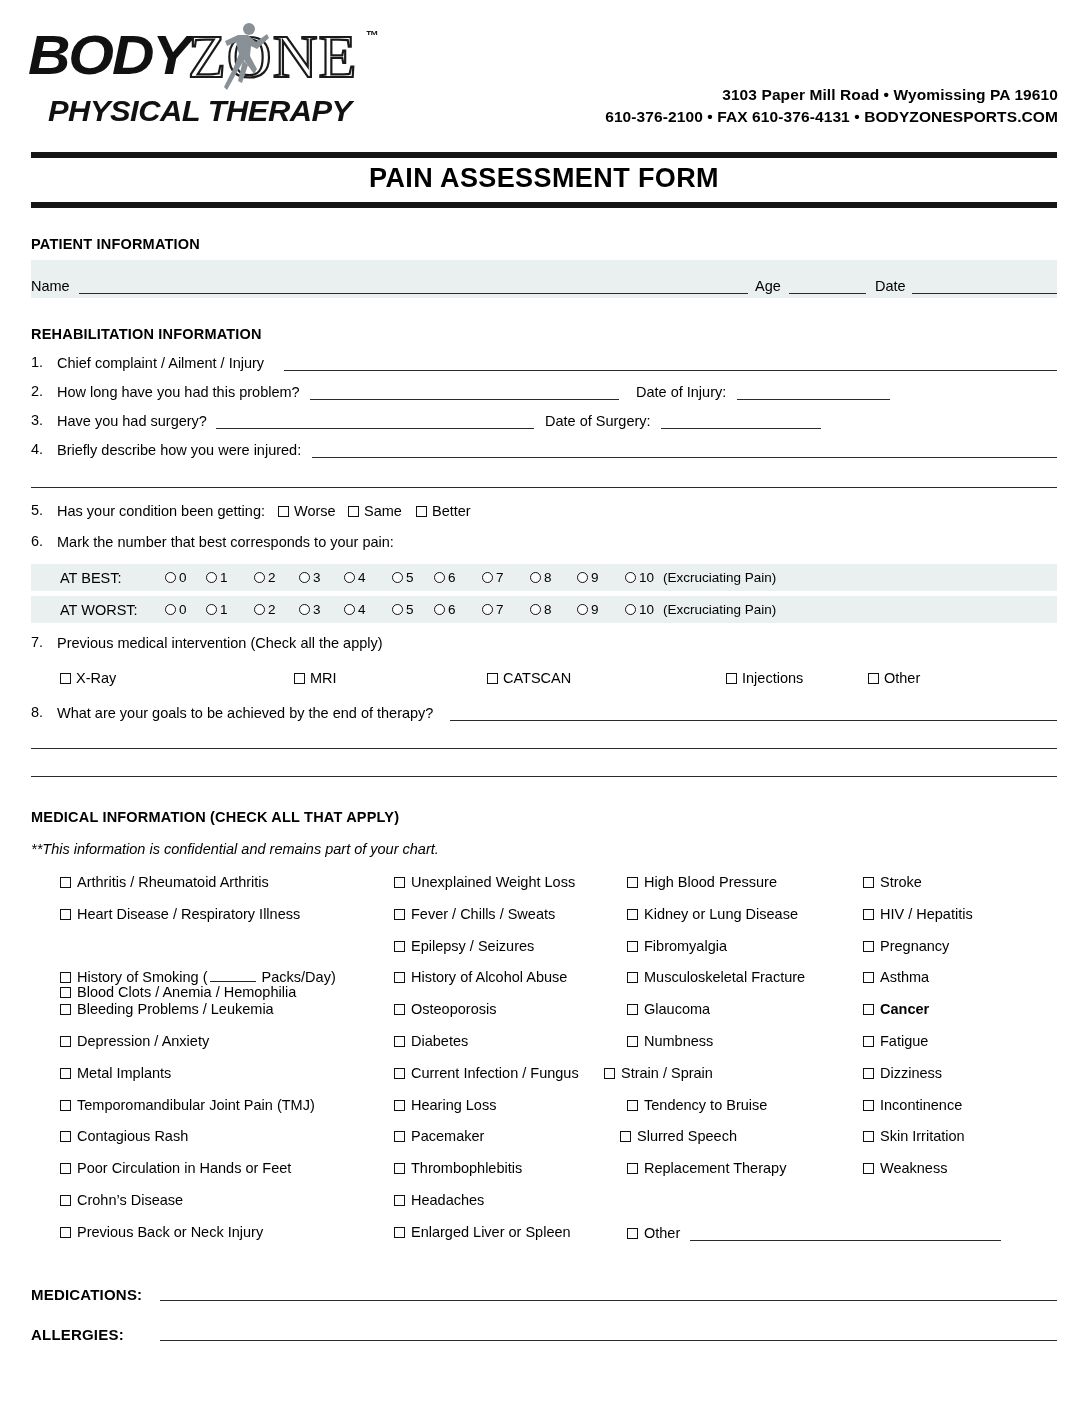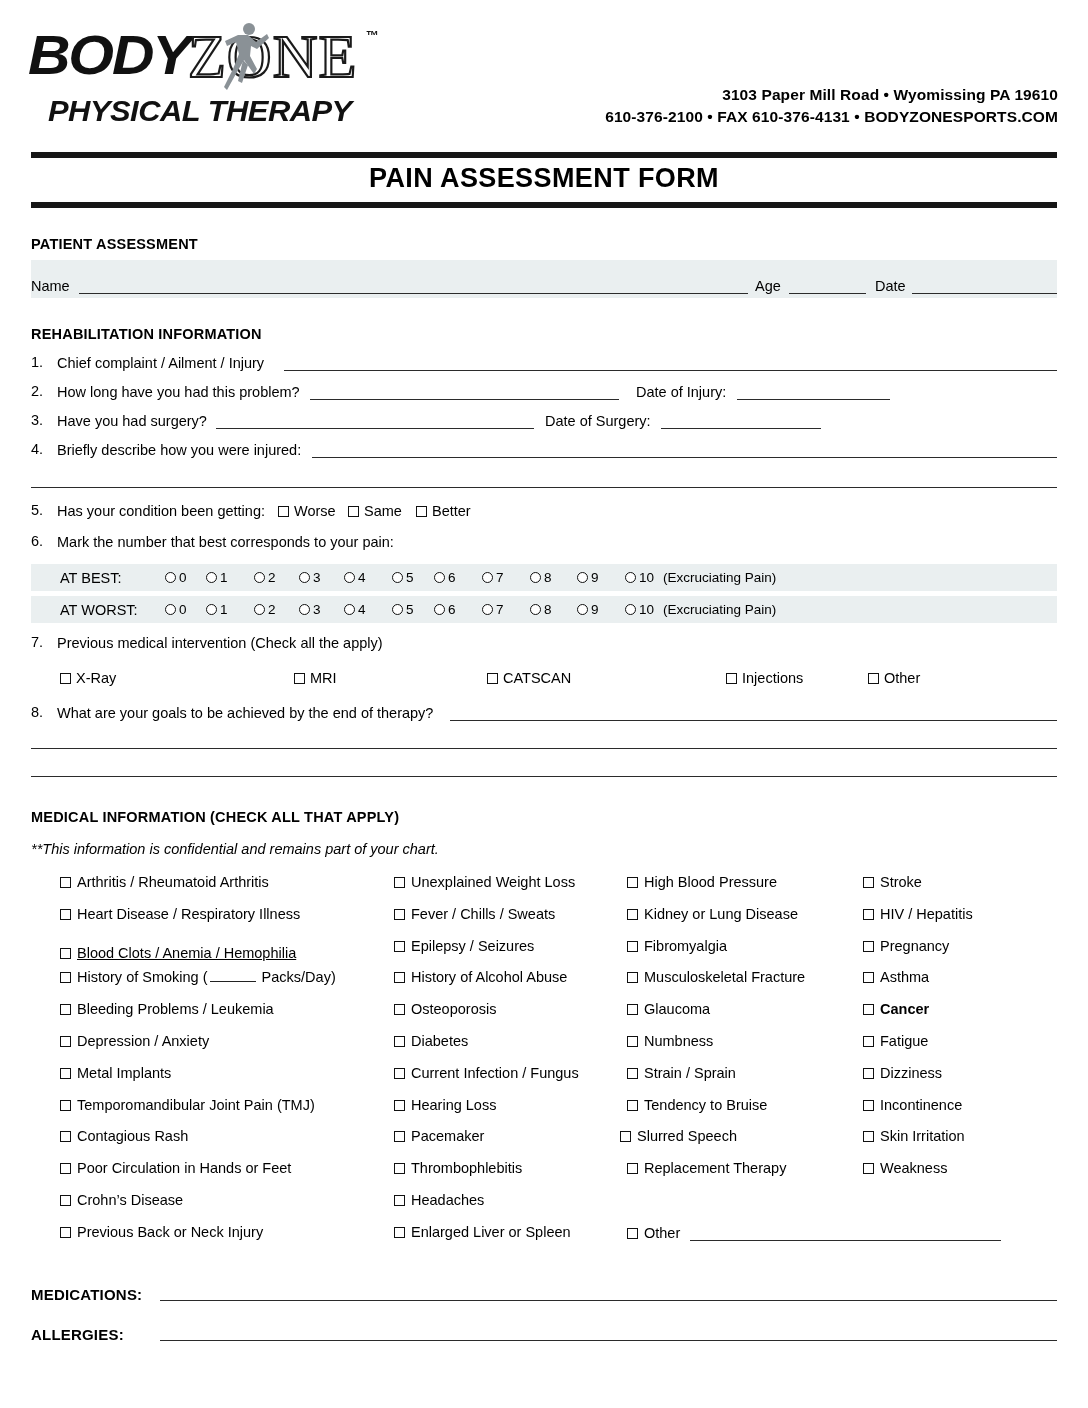--- a/index.html
+++ b/index.html
@@ -118,21 +118,21 @@
     <div class="addr">
       <div>3103 Paper Mill Road • Wyomissing PA 19610</div>
       <div>610-376-2100 • FAX 610-376-4131 • BODYZONESPORTS.COM</div>
     </div>
   </div>
 
   <div class="rule top"></div>
   <div class="form-title">PAIN ASSESSMENT FORM</div>
   <div class="rule bot"></div>
 
-  <div class="sect" style="left:31px;top:236px;">PATIENT ASSESSMENT</div>
+  <div class="sect" style="left:31px;top:236px;">PATIENT INFORMATION</div>
 
   <div class="band" style="left:31px;top:260px;width:1026px;height:38px;"></div>
   <div class="t" style="left:31px;top:277px;">Name</div>
   <div class="ul" style="left:79px;top:293px;width:669px;"></div>
   <div class="t" style="left:755px;top:277px;">Age</div>
   <div class="ul" style="left:789px;top:293px;width:77px;"></div>
   <div class="t" style="left:875px;top:277px;">Date</div>
   <div class="ul" style="left:912px;top:293px;width:145px;"></div>
 
   <div class="sect" style="left:31px;top:326px;">REHABILITATION INFORMATION</div>
@@ -214,21 +214,21 @@
   <div class="ul" style="left:450px;top:720px;width:607px;"></div>
   <div class="ul" style="left:31px;top:748px;width:1026px;"></div>
   <div class="ul" style="left:31px;top:776px;width:1026px;"></div>
 
   <div class="sect" style="left:31px;top:809px;">MEDICAL INFORMATION (CHECK ALL THAT APPLY)</div>
   <div class="t it" style="left:31px;top:840px;">**This information is confidential and remains part of your chart.</div>
 
   <div id="medical-grid">
       <div class="mitem" style="left: 60px; top: 874px;"><span class="cb"></span><span>Arthritis / Rheumatoid Arthritis</span></div>
       <div class="mitem" style="left: 60px; top: 905.8px;"><span class="cb"></span><span>Heart Disease / Respiratory Illness</span></div>
-      <div class="mitem" style="left: 60px; top: 945px; text-decoration: underline;"><span class="cb"></span><span>Blood Clots / Anemia / Hemophilia</span></div>
+      <div class="mitem" style="left: 60px; top: 984px;"><span class="cb"></span><span>Blood Clots / Anemia / Hemophilia</span></div>
       <div class="mitem" style="left: 60px; top: 969.4px;"><span class="cb"></span><span>History of Smoking (</span><span class="inl-ul"></span><span> Packs/Day)</span></div>
       <div class="mitem" style="left: 60px; top: 1001.2px;"><span class="cb"></span><span>Bleeding Problems / Leukemia</span></div>
       <div class="mitem" style="left: 60px; top: 1033px;"><span class="cb"></span><span>Depression / Anxiety</span></div>
       <div class="mitem" style="left: 60px; top: 1064.8px;"><span class="cb"></span><span>Metal Implants</span></div>
       <div class="mitem" style="left: 60px; top: 1096.6px;"><span class="cb"></span><span>Temporomandibular Joint Pain (TMJ)</span></div>
       <div class="mitem" style="left: 60px; top: 1128.4px;"><span class="cb"></span><span>Contagious Rash</span></div>
       <div class="mitem" style="left: 60px; top: 1160.2px;"><span class="cb"></span><span>Poor Circulation in Hands or Feet</span></div>
       <div class="mitem" style="left: 60px; top: 1192px;"><span class="cb"></span><span>Crohn’s Disease</span></div>
       <div class="mitem" style="left: 60px; top: 1223.8px;"><span class="cb"></span><span>Previous Back or Neck Injury</span></div>
       <div class="mitem" style="left: 394px; top: 874px;"><span class="cb"></span><span>Unexplained Weight Loss</span></div>
@@ -242,21 +242,21 @@
       <div class="mitem" style="left: 394px; top: 1128.4px;"><span class="cb"></span><span>Pacemaker</span></div>
       <div class="mitem" style="left: 394px; top: 1160.2px;"><span class="cb"></span><span>Thrombophlebitis</span></div>
       <div class="mitem" style="left: 394px; top: 1192px;"><span class="cb"></span><span>Headaches</span></div>
       <div class="mitem" style="left: 394px; top: 1223.8px;"><span class="cb"></span><span>Enlarged Liver or Spleen</span></div>
       <div class="mitem" style="left: 627px; top: 874px;"><span class="cb"></span><span>High Blood Pressure</span></div>
       <div class="mitem" style="left: 627px; top: 905.8px;"><span class="cb"></span><span>Kidney or Lung Disease</span></div>
       <div class="mitem" style="left: 627px; top: 937.6px;"><span class="cb"></span><span>Fibromyalgia</span></div>
       <div class="mitem" style="left: 627px; top: 969.4px;"><span class="cb"></span><span>Musculoskeletal Fracture</span></div>
       <div class="mitem" style="left: 627px; top: 1001.2px;"><span class="cb"></span><span>Glaucoma</span></div>
       <div class="mitem" style="left: 627px; top: 1033px;"><span class="cb"></span><span>Numbness</span></div>
-      <div class="mitem" style="left: 627px; top: 1064.8px;"><span class="cb"></span><span>Strain / Sprain</span></div>
+      <div class="mitem" style="left: 604px; top: 1064.8px;"><span class="cb"></span><span>Strain / Sprain</span></div>
       <div class="mitem" style="left: 627px; top: 1096.6px;"><span class="cb"></span><span>Tendency to Bruise</span></div>
       <div class="mitem" style="left: 620px; top: 1128.4px;"><span class="cb"></span><span>Slurred Speech</span></div>
       <div class="mitem" style="left: 627px; top: 1160.2px;"><span class="cb"></span><span>Replacement Therapy</span></div>
       <div class="mitem" style="left: 863px; top: 874px;"><span class="cb"></span><span>Stroke</span></div>
       <div class="mitem" style="left: 863px; top: 905.8px;"><span class="cb"></span><span>HIV / Hepatitis</span></div>
       <div class="mitem" style="left: 863px; top: 937.6px;"><span class="cb"></span><span>Pregnancy</span></div>
       <div class="mitem" style="left: 863px; top: 969.4px;"><span class="cb"></span><span>Asthma</span></div>
       <div class="mitem" style="left: 863px; top: 1001.2px; font-weight: bold;"><span class="cb"></span><span>Cancer</span></div>
       <div class="mitem" style="left: 863px; top: 1033px;"><span class="cb"></span><span>Fatigue</span></div>
       <div class="mitem" style="left: 863px; top: 1064.8px;"><span class="cb"></span><span>Dizziness</span></div>

